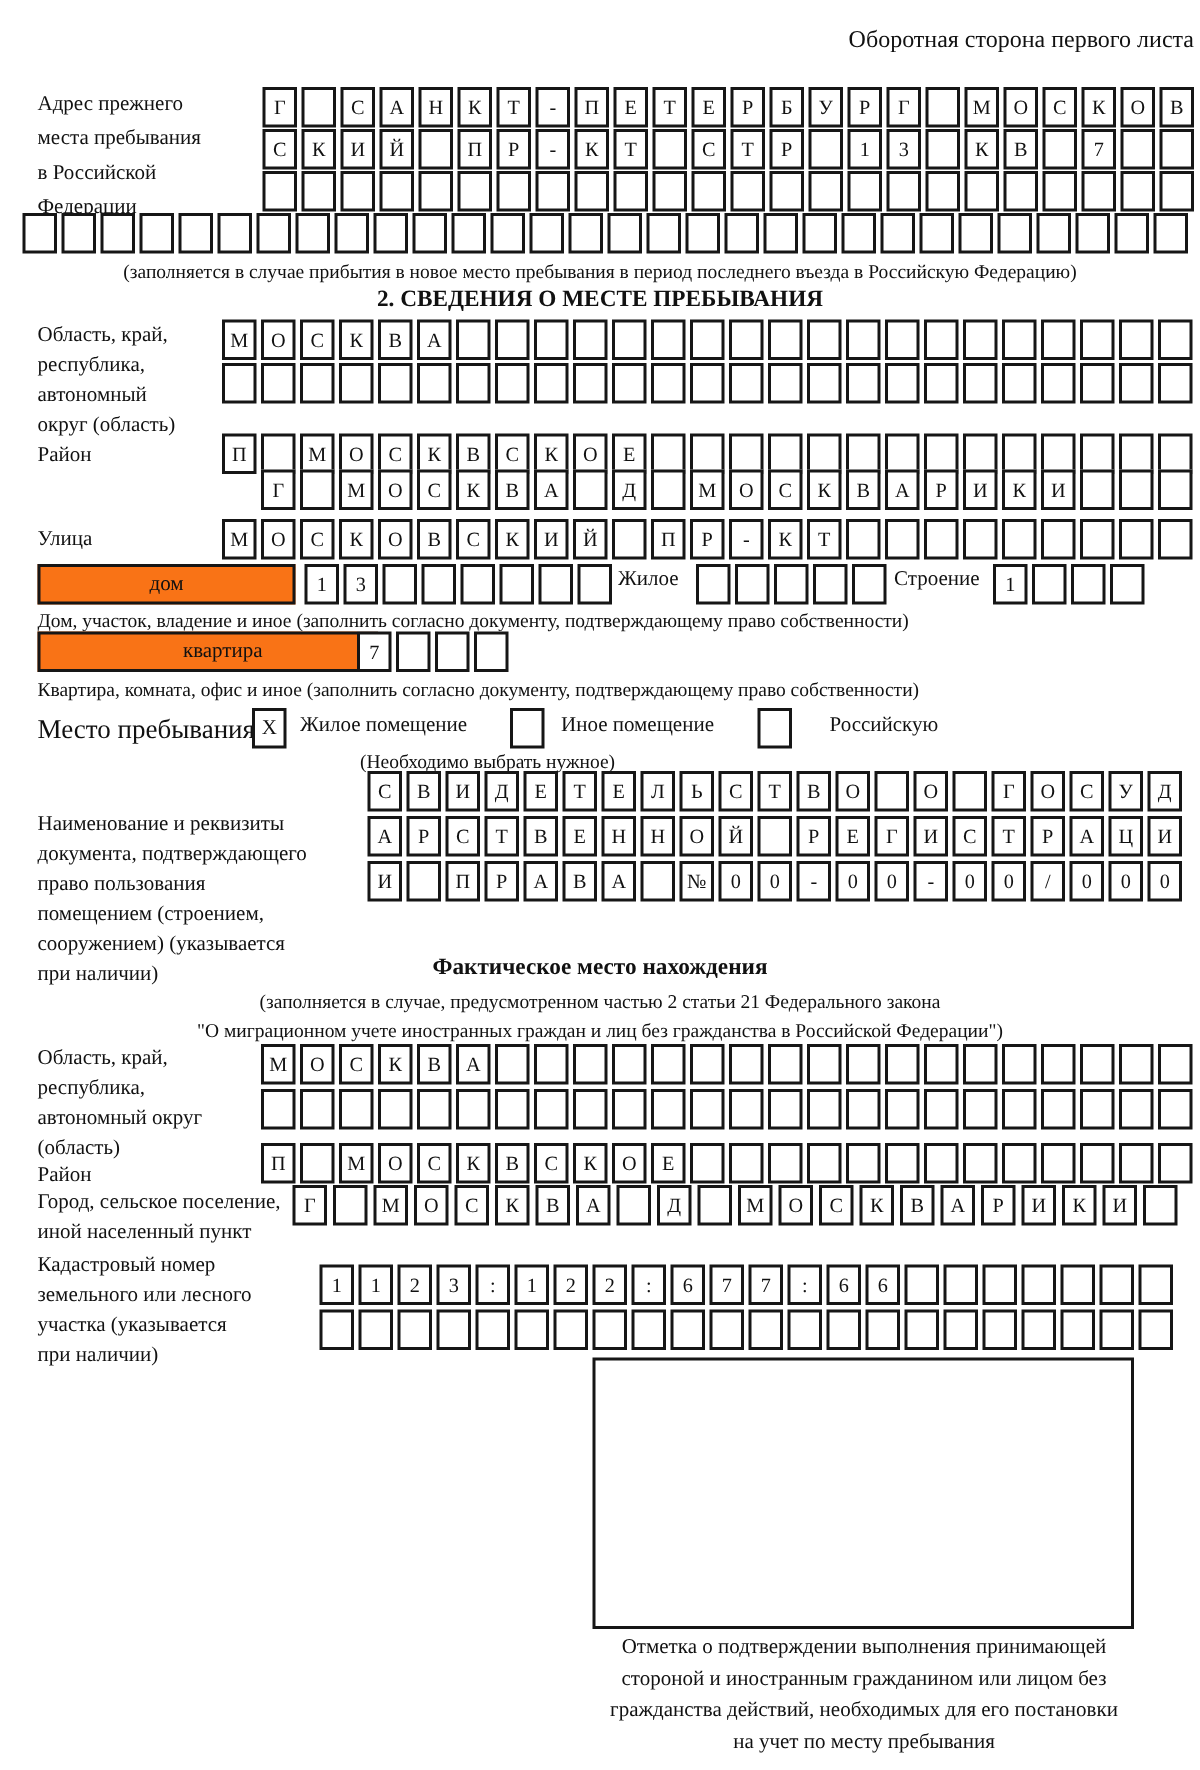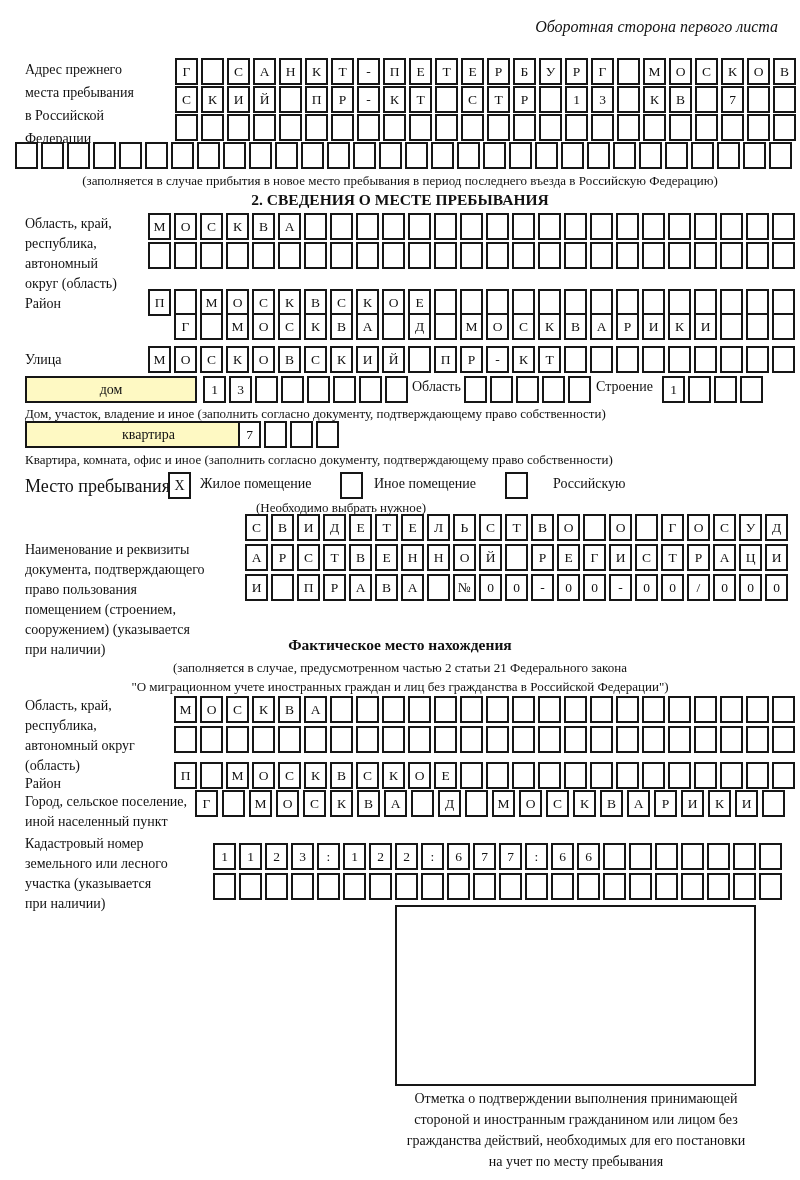--- a/index.html
+++ b/index.html
@@ -10,29 +10,29 @@
   .small{font-size:13px;}
   .center{left:0;width:800px;text-align:center;}
   .hdr{font-weight:bold;font-size:15.5px;}
   .row{position:absolute;display:flex;gap:3px;}
   .cell{flex:0 0 19px;width:19px;height:23px;border:2px solid #161616;
         display:flex;align-items:center;justify-content:center;
         font-size:13.5px;line-height:1;background:#fff;}
   .cbox{position:absolute;width:19px;height:23px;border:2px solid #161616;
         display:flex;align-items:center;justify-content:center;font-size:14px;background:#fff;}
   .widebox{position:absolute;height:23px;border:2px solid #161616;
-        display:flex;align-items:center;justify-content:center;font-size:14px;background:#fef9c3;}
+        display:flex;align-items:center;justify-content:center;font-size:14px;background:#f97316;}
   .stamp{position:absolute;border:2px solid #161616;background:#fff;}
 </style>
 </head>
 <body>
 
 <div class="page">
 
-  <div class="abs" style="top:18px;right:22px;font-size:16px;font-style:italic;">Оборотная сторона первого листа</div>
+  <div class="abs" style="top:18px;right:4px;font-size:16px;">Оборотная сторона первого листа</div>
 
   <div class="lbl" style="left:25px;top:58px;width:150px;line-height:23px;">Адрес прежнего
 места пребывания
 в Российской
 Федерации</div>
   <div class="row" style="left:175px;top:58px;">
       <span class="cell">Г</span>
       <span class="cell"></span>
       <span class="cell">С</span>
       <span class="cell">А</span>
@@ -293,21 +293,21 @@
   <div class="row" style="left:203px;top:376px;">
       <span class="cell">1</span>
       <span class="cell">3</span>
       <span class="cell"></span>
       <span class="cell"></span>
       <span class="cell"></span>
       <span class="cell"></span>
       <span class="cell"></span>
       <span class="cell"></span>
     </div>
-  <div class="abs" style="left:412px;top:379px;font-size:14px;">Область</div>
+  <div class="abs" style="left:412px;top:379px;font-size:14px;">Жилое</div>
   <div class="row" style="left:464px;top:376px;">
       <span class="cell"></span>
       <span class="cell"></span>
       <span class="cell"></span>
       <span class="cell"></span>
       <span class="cell"></span>
     </div>
   <div class="abs" style="left:596px;top:379px;font-size:14px;">Строение</div>
   <div class="row" style="left:662px;top:376px;">
       <span class="cell">1</span>
@@ -326,21 +326,21 @@
     </div>
   <div class="abs small" style="left:25px;top:452px;">Квартира, комната, офис и иное (заполнить согласно документу, подтверждающему право собственности)</div>
 
   <div class="abs" style="left:25px;top:476px;font-size:18px;">Место пребывания:</div>
   <div class="cbox" style="left:168px;top:472px;">X</div>
   <div class="abs" style="left:200px;top:476px;font-size:14px;">Жилое помещение</div>
   <div class="cbox" style="left:340px;top:472px;"></div>
   <div class="abs" style="left:374px;top:476px;font-size:14px;">Иное помещение</div>
   <div class="cbox" style="left:505px;top:472px;"></div>
   <div class="abs" style="left:553px;top:476px;font-size:14px;">Российскую</div>
-  <div class="abs small" style="left:256px;top:500px;">(Необходимо выбрать нужное)</div>
+  <div class="abs small" style="left:240px;top:500px;">(Необходимо выбрать нужное)</div>
 
   <div class="lbl" style="left:25px;top:515px;width:218px;margin-top:25px;">Наименование и реквизиты
 документа, подтверждающего
 право пользования
 помещением (строением,
 сооружением) (указывается
 при наличии)</div>
   <div class="row" style="left:245px;top:514px;">
       <span class="cell">С</span>
       <span class="cell">В</span>

